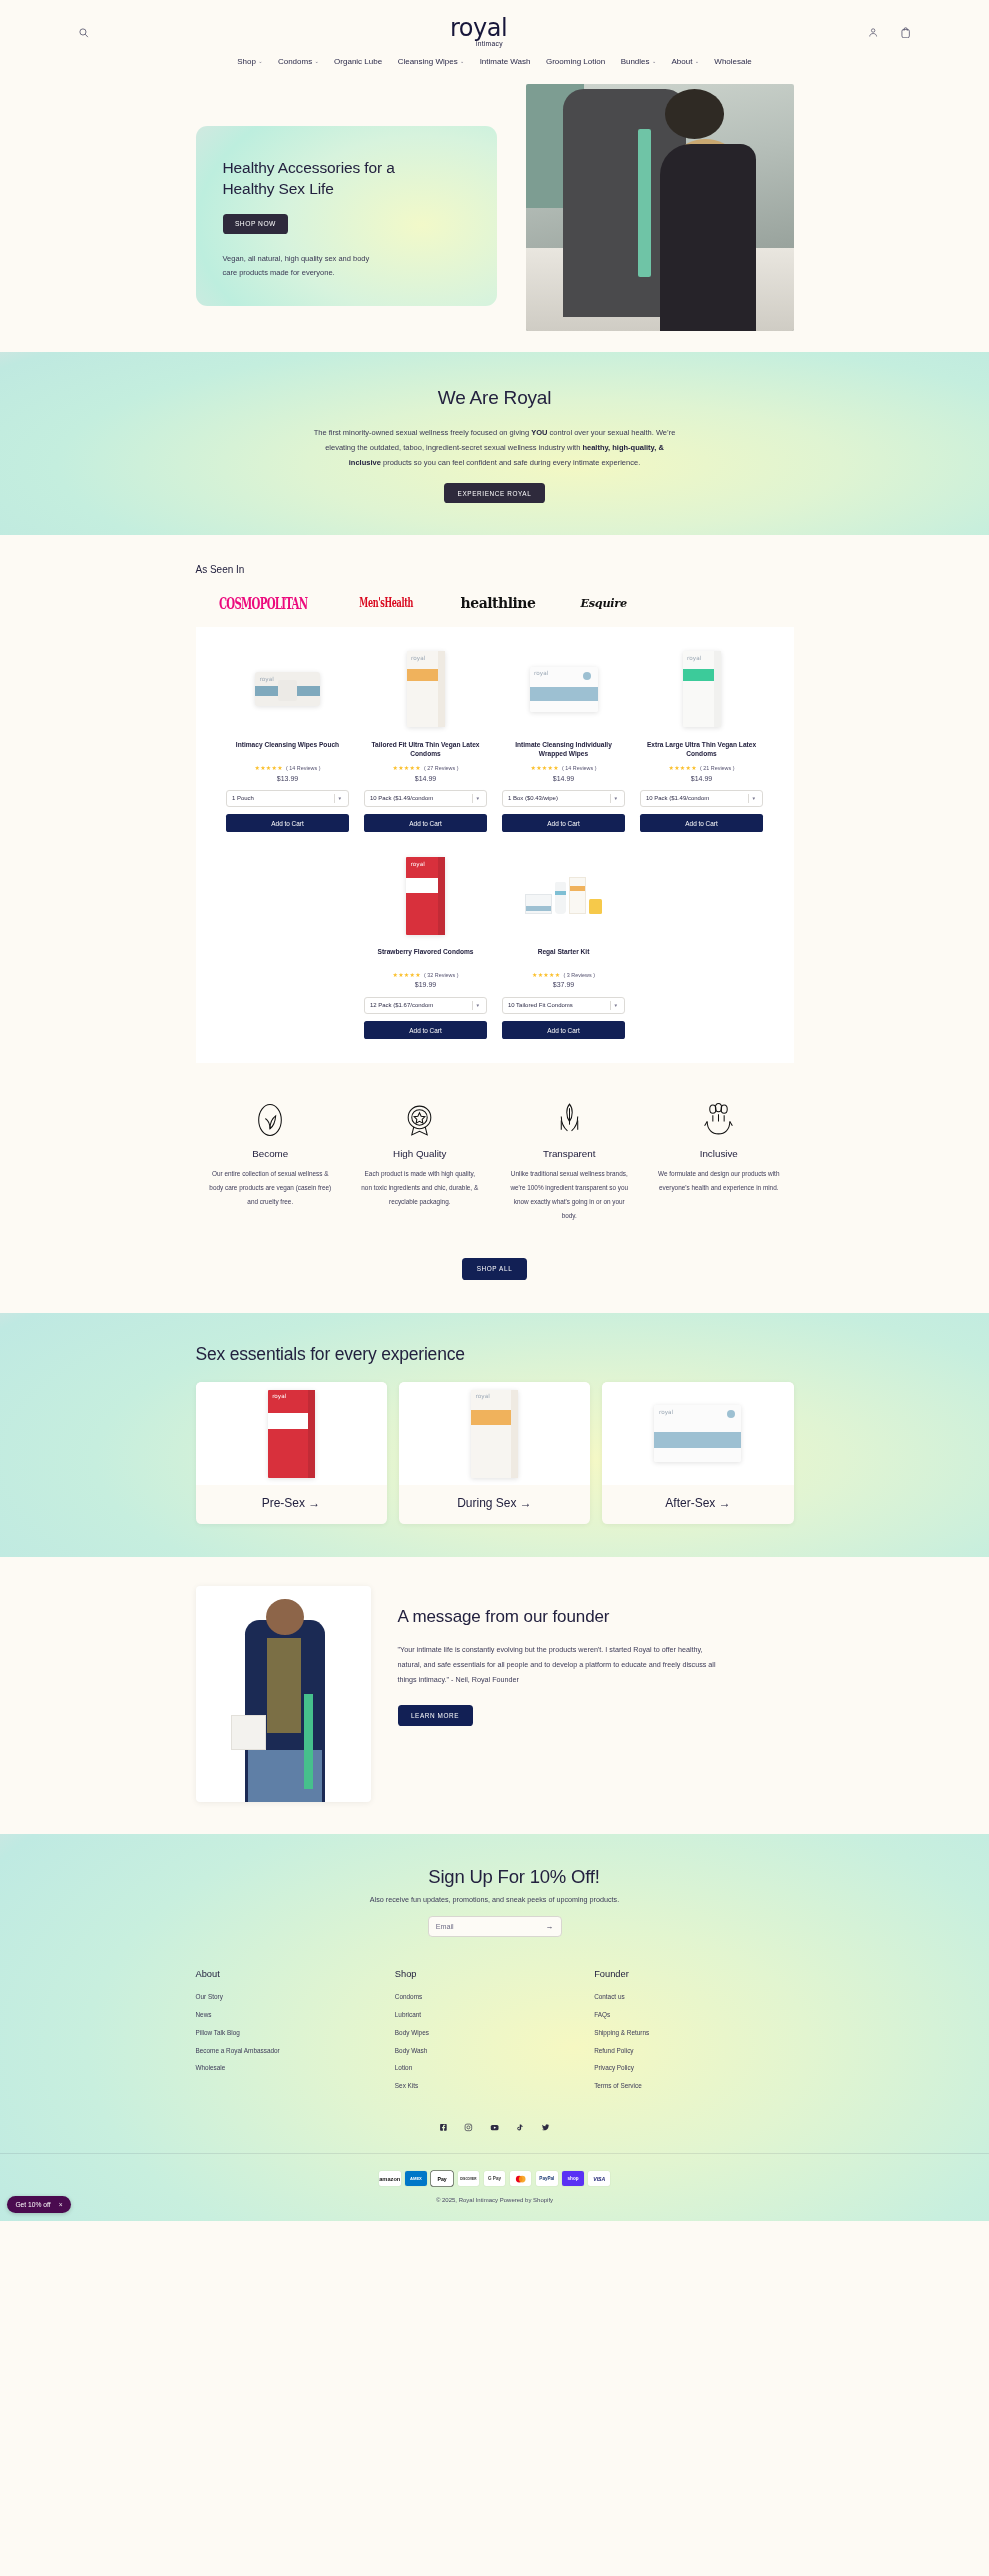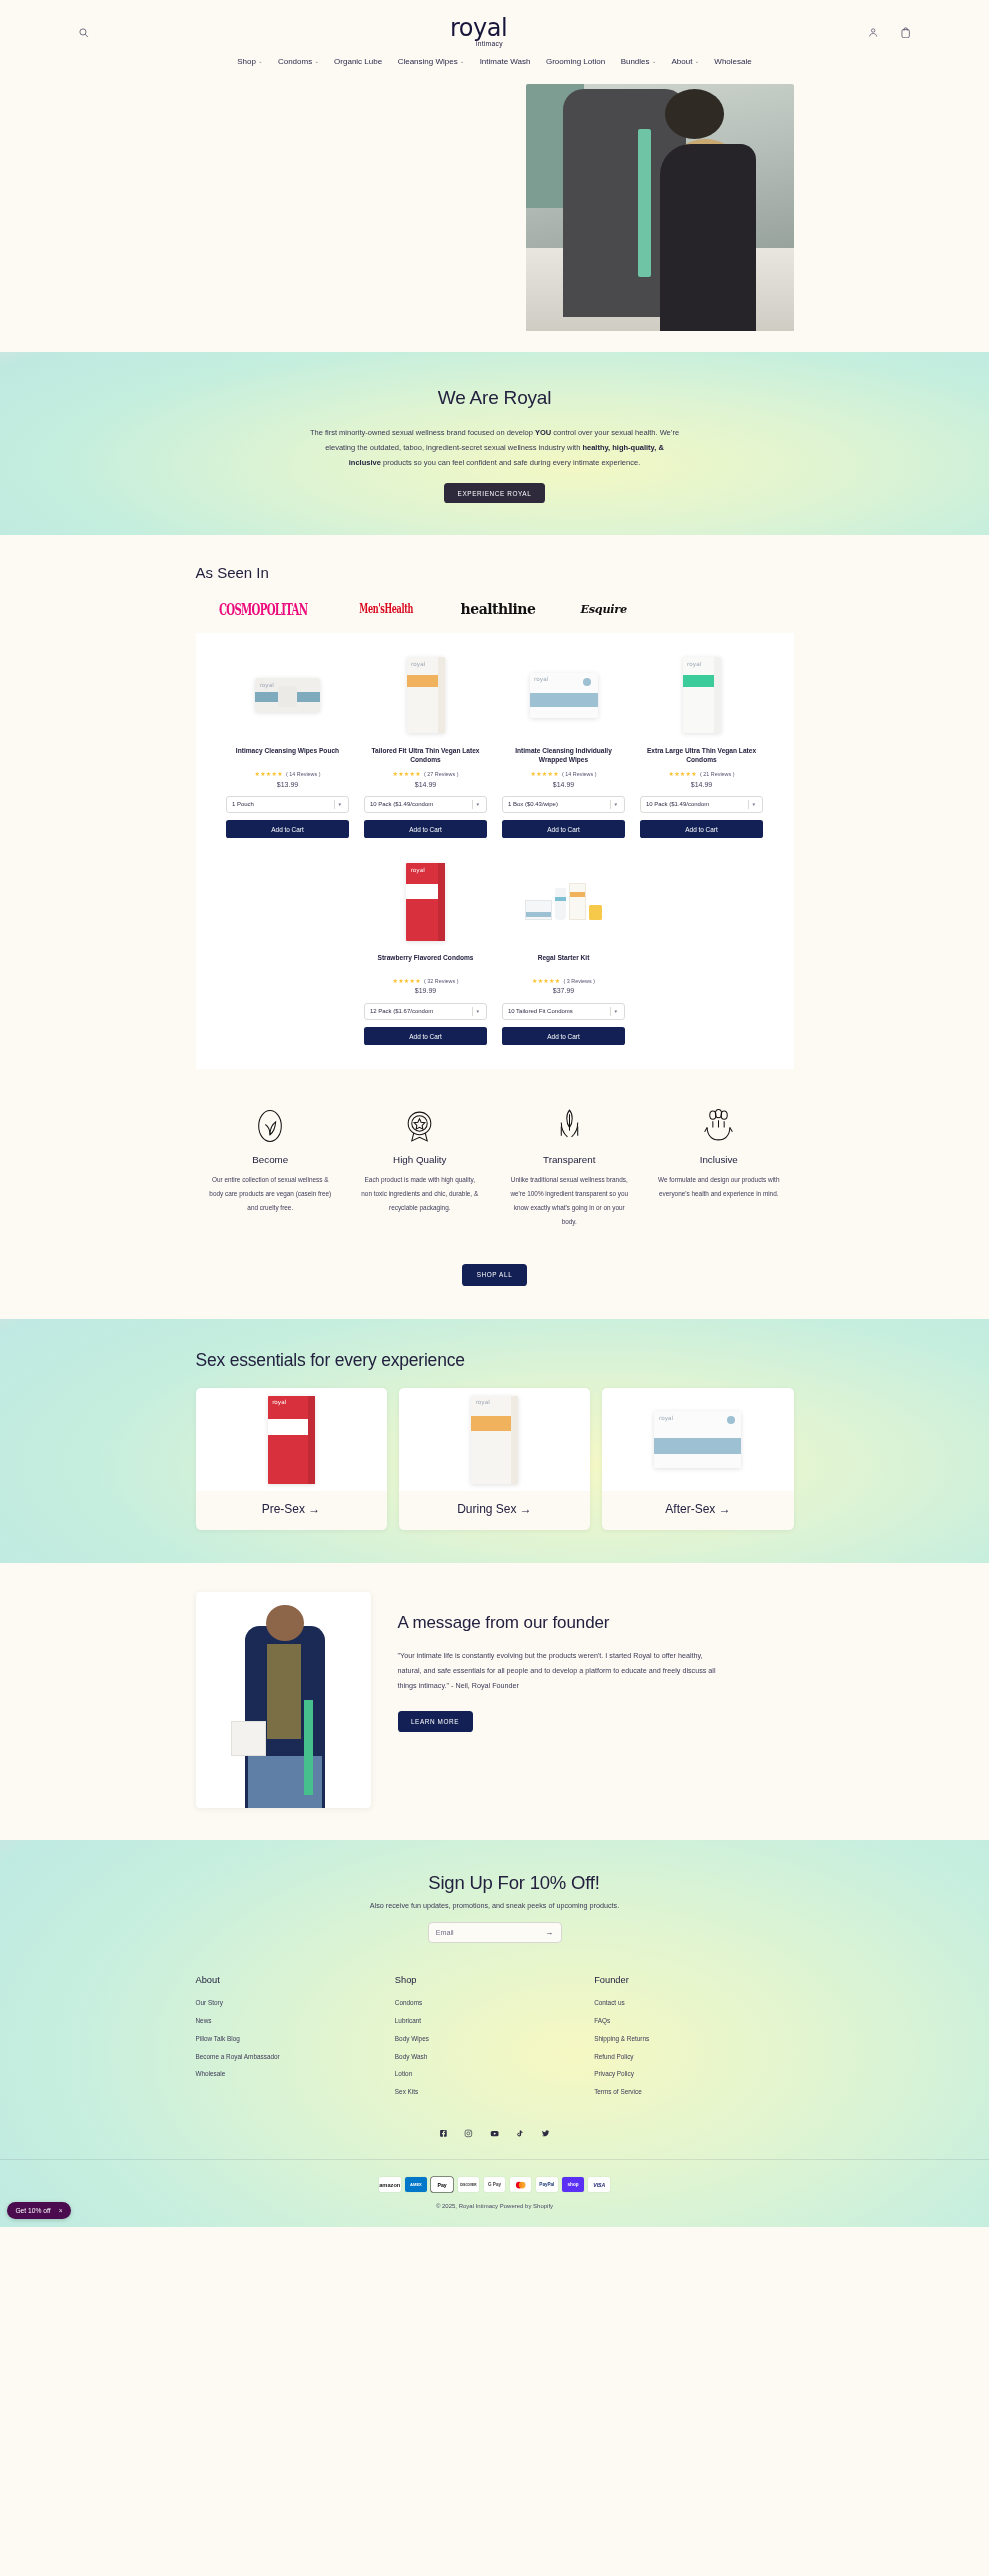--- a/index.html
+++ b/index.html
@@ -92,21 +92,21 @@
   }
   .band-copy b { font-weight: 700; color: #23213f; }
   .dark-btn {
     display: inline-block; margin-top: 12.4px; background: #2e2a3c; color: #fff;
     border: none; cursor: pointer; font-size: 6.4px; letter-spacing: 0.6px;
     padding: 6.7px 13.4px; border-radius: 3.6px;
   }
 
   
   .seen { background: #fdfaf4; padding: 29px 0 15.5px; }
-  .seen h3 { font-size: 15px; font-weight: 400; color: #23213f; margin-bottom: 19.6px; }
+  .seen h3 { font-size: 10px; font-weight: 400; color: #23213f; margin-bottom: 19.6px; }
   .logos { display: flex; align-items: center; gap: 45px; padding-left: 18.5px; }
   .logo-cosmo { color: #ec0a7d; font-family: "DejaVu Serif", serif; font-weight: 700; font-size: 11.3px; letter-spacing: -0.8px; transform: scaleY(1.5) scaleX(.9); }
   .logo-mh { color: #d9091f; font-family: "DejaVu Serif", serif; font-weight: 700; font-size: 8.8px; letter-spacing: -0.4px; transform: scaleY(1.45) scaleX(.92); }
   .logo-hl { color: #111; font-family: "DejaVu Serif", serif; font-weight: 700; font-size: 14px; letter-spacing: -0.5px; }
   .logo-esq { color: #111; font-family: "DejaVu Serif", serif; font-style: italic; font-weight: 700; font-size: 11.3px; letter-spacing: -0.3px; }
 
   
   .prod-panel { background: #fff; width: 598px; margin: 0 auto; padding: 17.5px 23px 24px; }
   .prod-row { display: flex; gap: 0; }
   .prod-row.row2 { justify-content: center; }
@@ -329,36 +329,41 @@
         <span class="caret">⌄</span>
       </div>
     <div class="nav-item">
         <span>Wholesale</span>
       </div>
   </div>
 </div>
 
 <section class="hero">
   <div class="hero-inner">
+    <div class="hero-card">
+      <div class="hero-title">Healthy Accessories for a Healthy Sex Life</div>
+      <button class="hero-btn">SHOP NOW</button>
+      <div class="hero-sub">Vegan, all natural, high quality sex and body care products made for everyone.</div>
+    </div>
     <div class="hero-img">
       <div class="ph-wall"></div>
         <div class="ph-bed"></div>
         <div class="ph-man"></div>
       <div class="ph-hair"></div>
         <div class="ph-woman"></div>
         <div class="ph-head"></div>
         <div class="ph-strip"></div>
     </div>
   </div>
 </section>
 
 <section class="band-green">
   <h2>We Are Royal</h2>
   <div class="band-copy">
-    <span>The first minority-owned sexual wellness brand focused on develop </span><b>YOU</b><span> control over your sexual health. We’re elevating the outdated, taboo, ingredient-secret sexual wellness industry with </span><b>healthy, high-quality, &amp; inclusive</b><span> products so you can feel confident and safe during every intimate experience.</span>
+    <span>The first minority-owned sexual wellness freely focused on giving </span><b>YOU</b><span> control over your sexual health. We’re elevating the outdated, taboo, ingredient-secret sexual wellness industry with </span><b>healthy, high-quality, &amp; inclusive</b><span> products so you can feel confident and safe during every intimate experience.</span>
   </div>
   <button class="dark-btn">EXPERIENCE ROYAL</button>
 </section>
 
 <section class="seen">
   <div class="wrap">
     <h3>As Seen In</h3>
     <div class="logos">
       <div class="logo-cosmo">COSMOPOLITAN</div>
       <div class="logo-mh">Men'sHealth</div>

